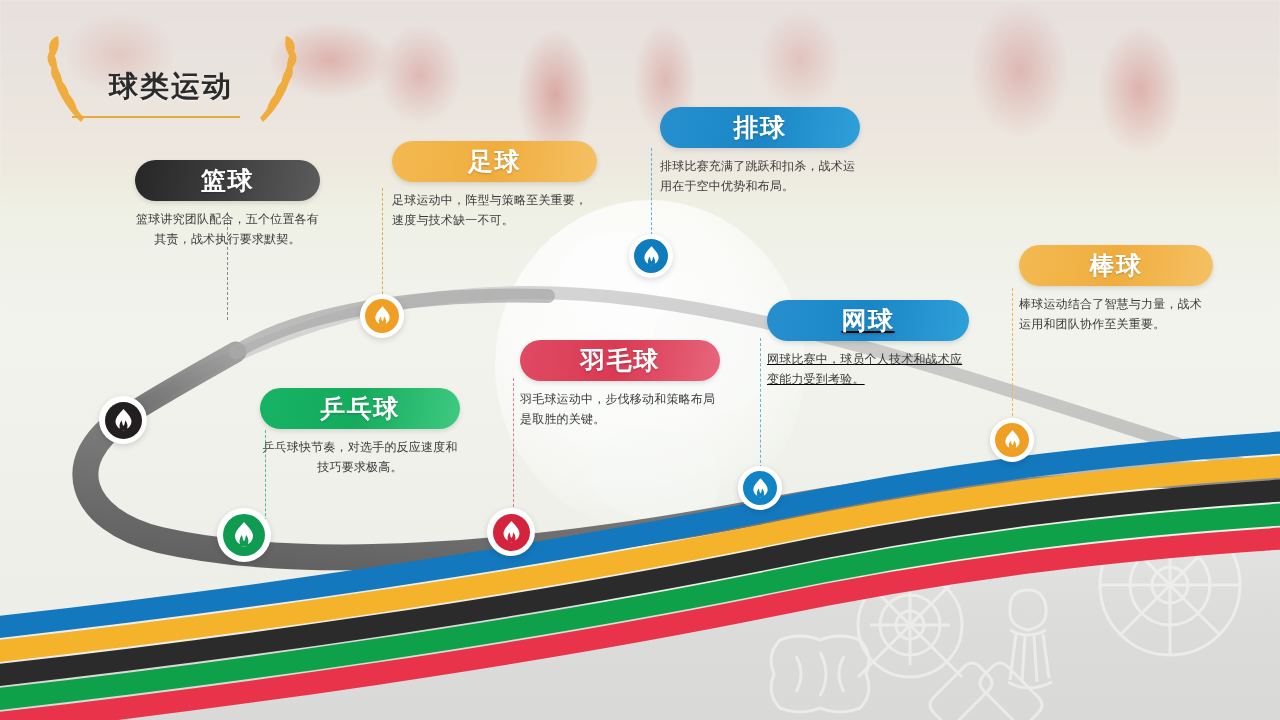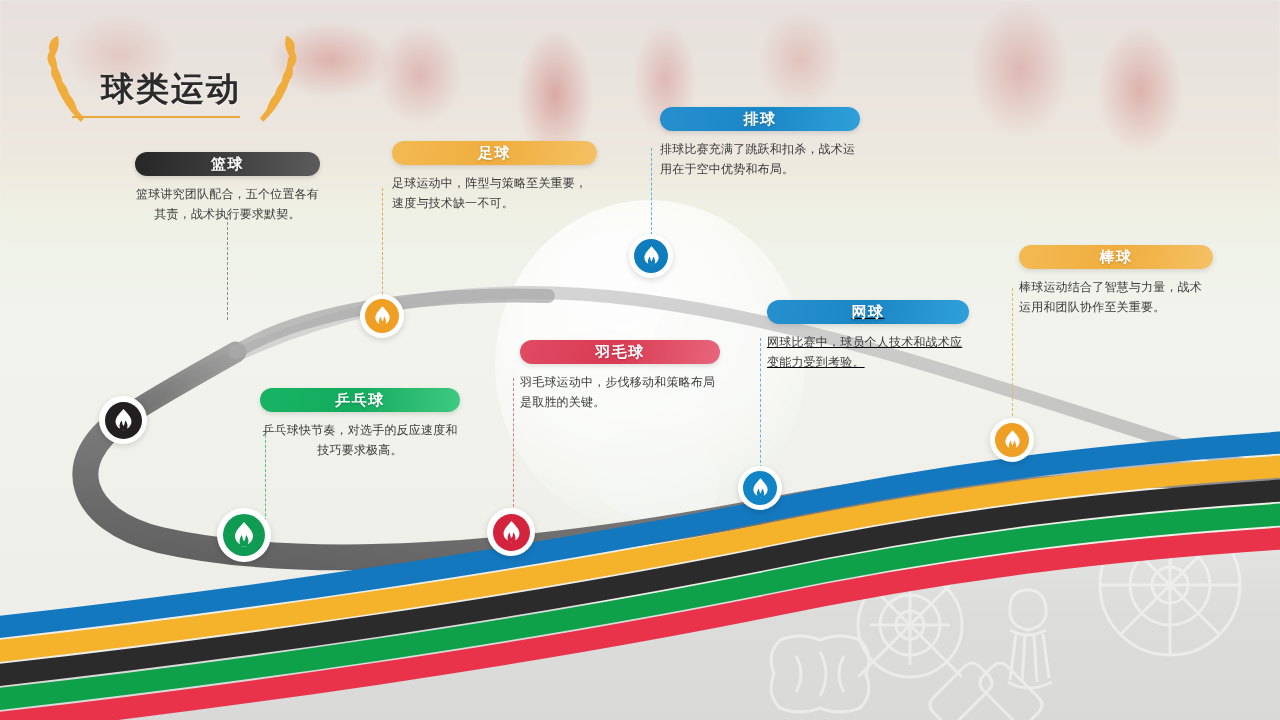--- a/index.html
+++ b/index.html
@@ -63,37 +63,37 @@
   
   .track-svg { position:absolute; left:0; top:0; width:1280px; height:720px; }
 
   
   .ribbon-svg { position:absolute; left:0; top:0; width:1280px; height:720px; }
 
   
   .title-block { position:absolute; left:46px; top:32px; width:250px; height:92px; }
   .title-text {
     position:absolute; left:26px; top:40px; width:198px;
-    text-align:center; font-size:33px; font-weight:bold; color:#2b2b2b;
+    text-align:center; font-size:29px; font-weight:bold; color:#2b2b2b;
     letter-spacing:2px; line-height:1;
     text-shadow:0 1px 2px rgba(255,255,255,.7);
   }
   .title-rule {
     position:absolute; left:26px; top:84px; width:168px; height:2px;
     background:#e9a93a;
   }
   .laurel { position:absolute; top:0; width:46px; height:92px; }
   .laurel-l { left:-6px; }
   .laurel-r { right:-8px; }
 
   
   .card { position:absolute; }
   .pill {
-    height:24px; border-radius:21px; display:flex; align-items:center;
-    justify-content:center; color:#ffffff; font-size:15px; font-weight:bold;
+    height:41px; border-radius:21px; display:flex; align-items:center;
+    justify-content:center; color:#ffffff; font-size:25px; font-weight:bold;
     letter-spacing:1.5px;
     text-shadow:0 1px 2px rgba(0,0,0,.22);
     box-shadow:0 2px 5px rgba(0,0,0,.12);
   }
   .desc {
     margin-top:9px; font-size:12px; line-height:1.65; color:#3a3a3a;
     letter-spacing:.2px;
   }
   .desc-c { text-align:center; }
 
@@ -237,21 +237,21 @@
   </div>
 
   <div class="conn" style="left:227px; top:212px; height:108px; border-left-color:#8a8a8a;"></div>
   <div class="conn" style="left:382px; top:188px; height:116px; border-left-color:#e0a951;"></div>
   <div class="conn" style="left:651px; top:148px; height:92px; border-left-color:#5bb2dd;"></div>
   <div class="conn" style="left:1012px; top:288px; height:128px; border-left-color:#edb558;"></div>
   <div class="conn" style="left:760px; top:338px; height:130px; border-left-color:#62b5e0;"></div>
   <div class="conn" style="left:513px; top:378px; height:134px; border-left-color:#e3788c;"></div>
   <div class="conn" style="left:265px; top:430px; height:96px; border-left-color:#4dc184;"></div>
 
-  <div class="card" style="left:135px; top:152px; width:185px;">
+  <div class="card" style="left:135px; top:160px; width:185px;">
     <div class="pill grad-dark">篮球</div>
     <div class="desc desc-c">篮球讲究团队配合，五个位置各有其责，战术执行要求默契。</div>
   </div>
 
   <div class="card" style="left:392px; top:141px; width:205px;">
     <div class="pill grad-orange">足球</div>
     <div class="desc">足球运动中，阵型与策略至关重要，速度与技术缺一不可。</div>
   </div>
 
   <div class="card" style="left:660px; top:107px; width:200px;">

